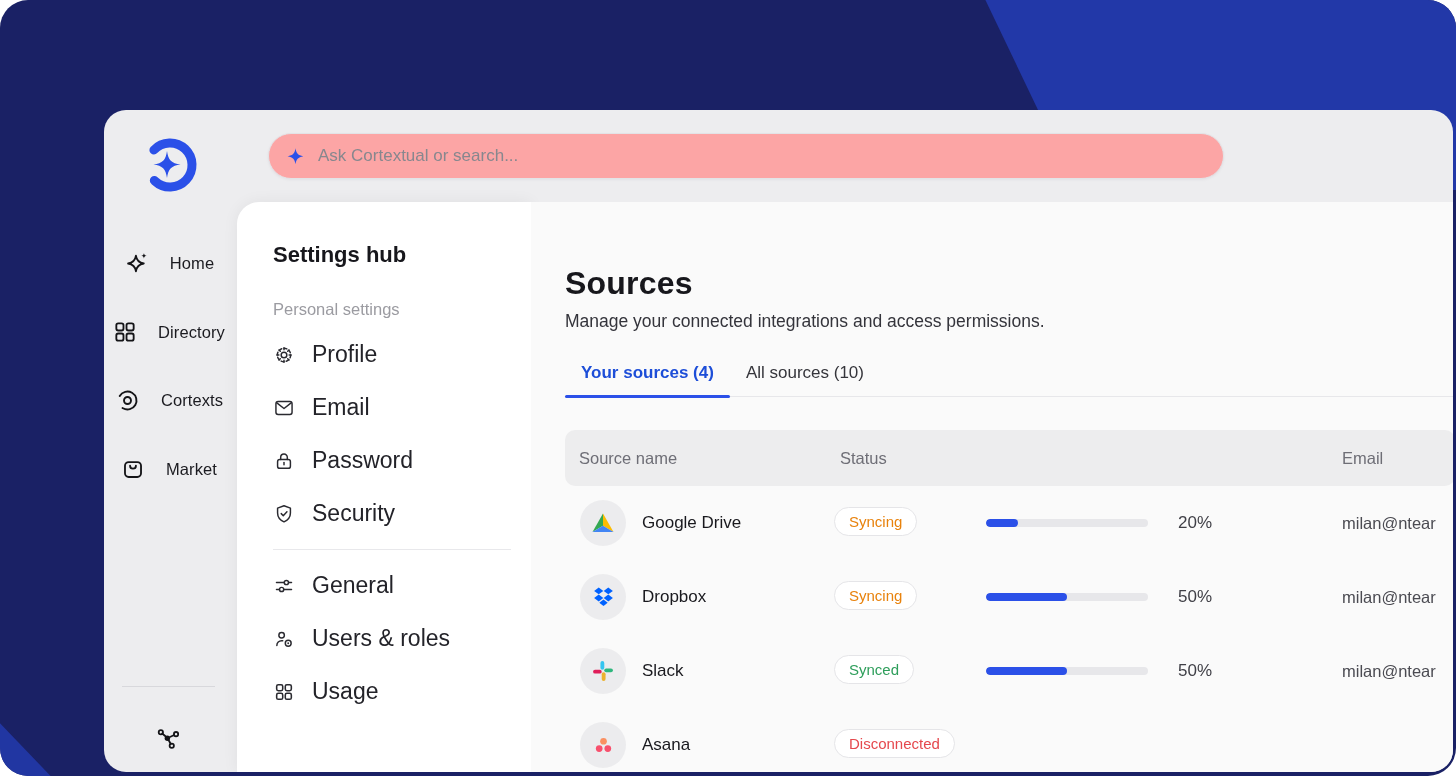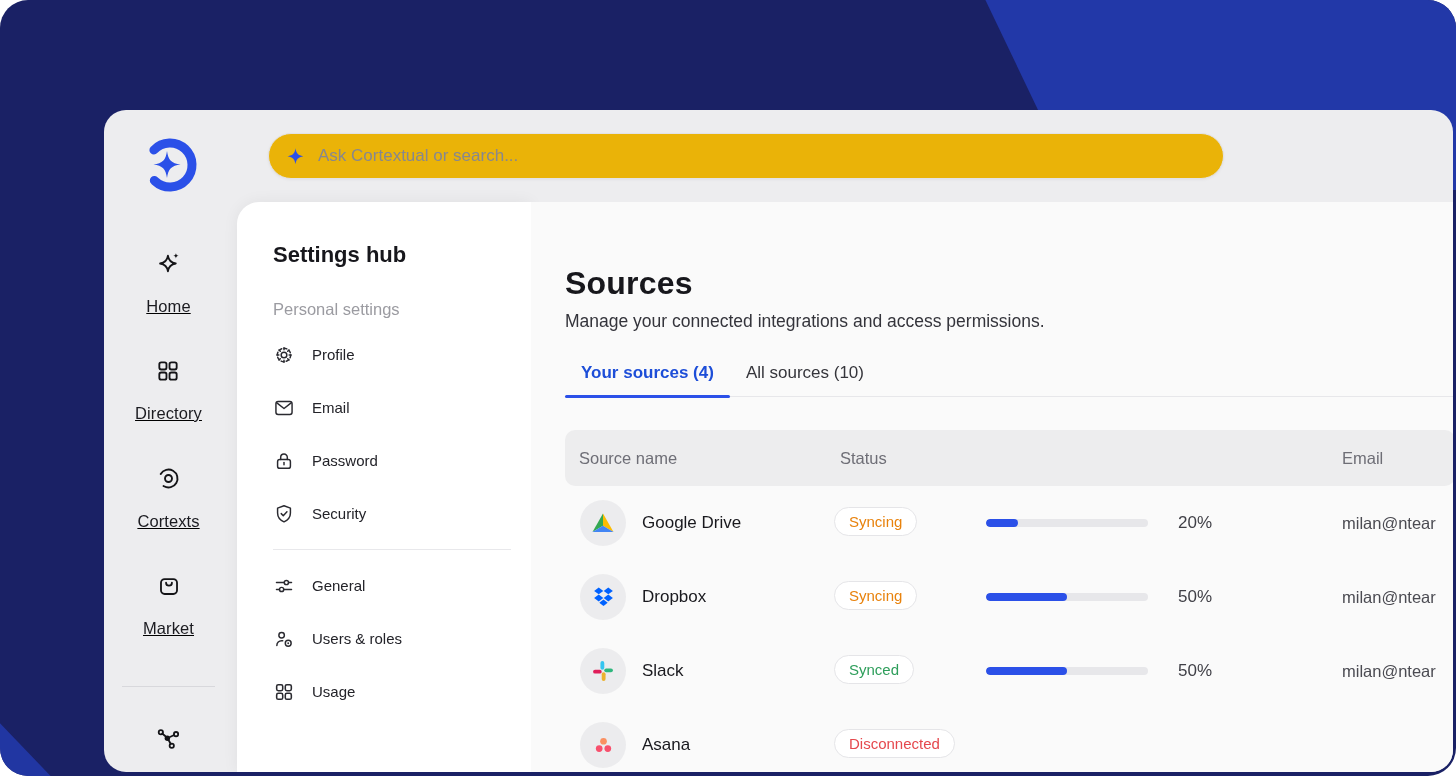--- a/index.html
+++ b/index.html
@@ -15,43 +15,43 @@
                clip-path:polygon(0 52%, 0 100%, 46% 100%); opacity:.9; }
 
   
   .window { position:absolute; left:104px; top:110px; width:1349px; height:662px;
             background:#EDEDEF; border-radius:22px; overflow:hidden; }
 
   
   .rail { position:absolute; left:0; top:0; width:129px; height:100%; }
   .logo-wrap { position:absolute; top:26px; left:0; width:129px; display:flex; justify-content:center; }
   .rail-nav { position:absolute; top:140px; left:0; width:129px; display:flex; flex-direction:column; align-items:center; gap:42px; }
-  .rail-item { display:flex; flex-direction:column; align-items:center; gap:20px; cursor:pointer;text-decoration:underline; }
+  .rail-item { display:flex; flex-direction:row; align-items:center; gap:20px; cursor:pointer; }
   .rail-item svg { display:block; }
   .rail-label { font-size:16.5px; color:#1B1B20; letter-spacing:.1px; }
   .rail-divider { position:absolute; top:576px; left:18px; right:18px; height:1px; background:#D8D8DC; }
   .rail-bottom { position:absolute; top:614px; left:0; width:129px; display:flex; justify-content:center; }
 
   
-  .search { position:absolute; left:164px; top:23px; width:956px; height:46px; background:#eab308;
+  .search { position:absolute; left:164px; top:23px; width:956px; height:46px; background:#fca5a5;
             border:1px solid #E3E3E6; border-radius:24px; display:flex; align-items:center;
             padding:0 16px; gap:12px; box-shadow:0 1px 3px rgba(20,20,50,.05); }
   .search input { flex:1; border:none; outline:none; background:transparent; font-size:17px;
                   color:#3a3a40; font-family:"Liberation Sans", sans-serif; }
   .search input::placeholder { color:#87878E; }
 
   
   .settings { position:absolute; left:133px; top:92px; width:294px; bottom:0; background:#FFFFFF;
               border-radius:22px 0 0 0; box-shadow:0 0 16px rgba(15,15,40,.06); padding:40px 20px 0 36px; }
   .settings-title { font-size:22px; font-weight:700; color:#17171C; }
   .section-label { font-size:16.5px; color:#9B9BA1; margin-top:33px; }
   .menu { margin-top:9px; }
   .menu-item { display:flex; align-items:center; gap:17px; height:53px; cursor:pointer; color:#232329; }
   .menu-item svg { flex:none; }
-  .menu-label { font-size:15px; }
+  .menu-label { font-size:23px; }
   .settings-divider { height:1px; background:#E8E8EB; margin:9px 0 0 0; }
 
   
   .main { position:absolute; left:427px; top:92px; right:0; bottom:0; background:#FAFAFA; padding:34px 0 0 34px; }
   .page-title { font-size:32px; font-weight:700; color:#17171C; letter-spacing:.2px;margin-top:29px; }
   .page-subtitle { font-size:17.5px; color:#34343B; margin-top:9px; }
 
   .tabs { display:flex; margin-top:31px; border-bottom:1px solid #E7E7EA; margin-right:0; }
   .tab { padding:0 16px 13px 16px; font-size:17px; color:#35353B; cursor:pointer; position:relative; }
   .tab.active { color:#1d4ed8;font-weight:bold; }

